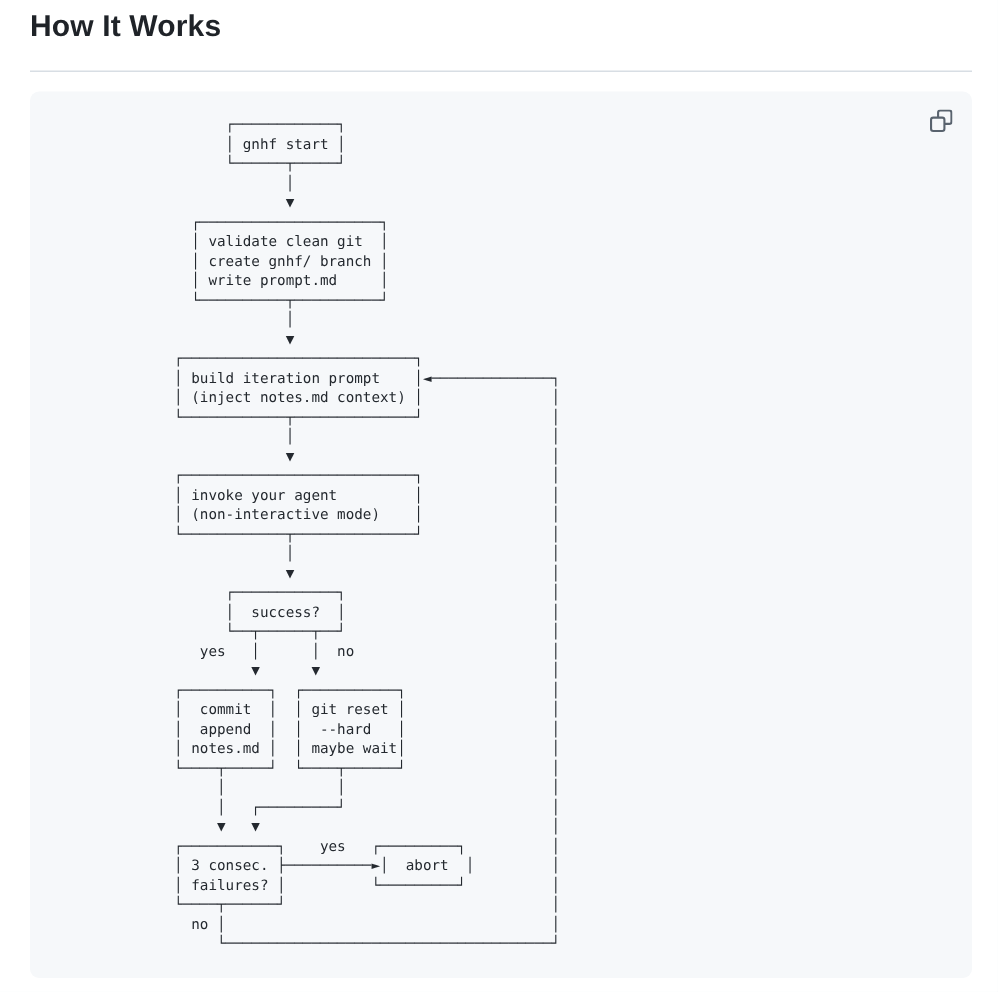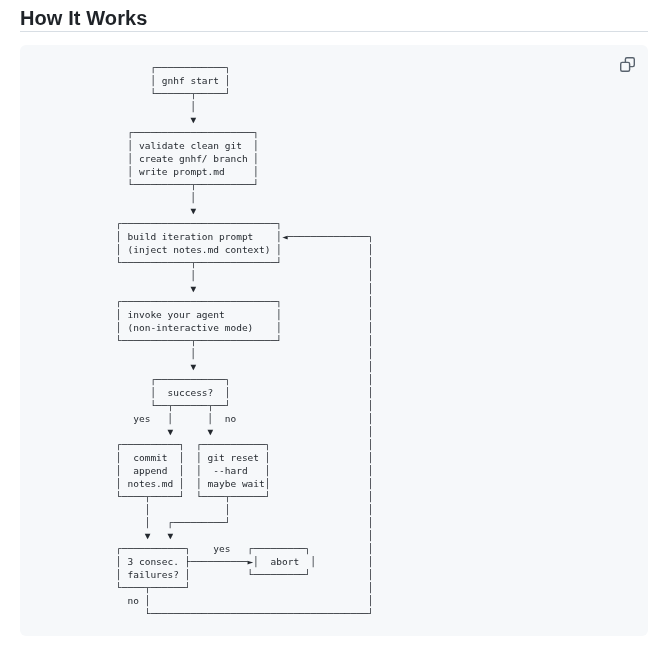--- a/index.html
+++ b/index.html
@@ -15,21 +15,21 @@
     height: 661px;
     padding: 5px 17px 10px 20px;
     overflow: hidden;
   }
   h2.section-heading {
     margin: 0;
     font-size: 20px;
     font-weight: 700;
     line-height: 1.3;
     letter-spacing: 0.1px;
-    padding-bottom: 0;
+    padding-bottom: 16px;
     border-bottom: 1px solid #d8dee4;
     color: #1f2328;
   }
   .code-block {
     position: relative;
     margin-top: 13px;
     background: #f6f8fa;
     border-radius: 6px;
     padding: 16px;
   }

